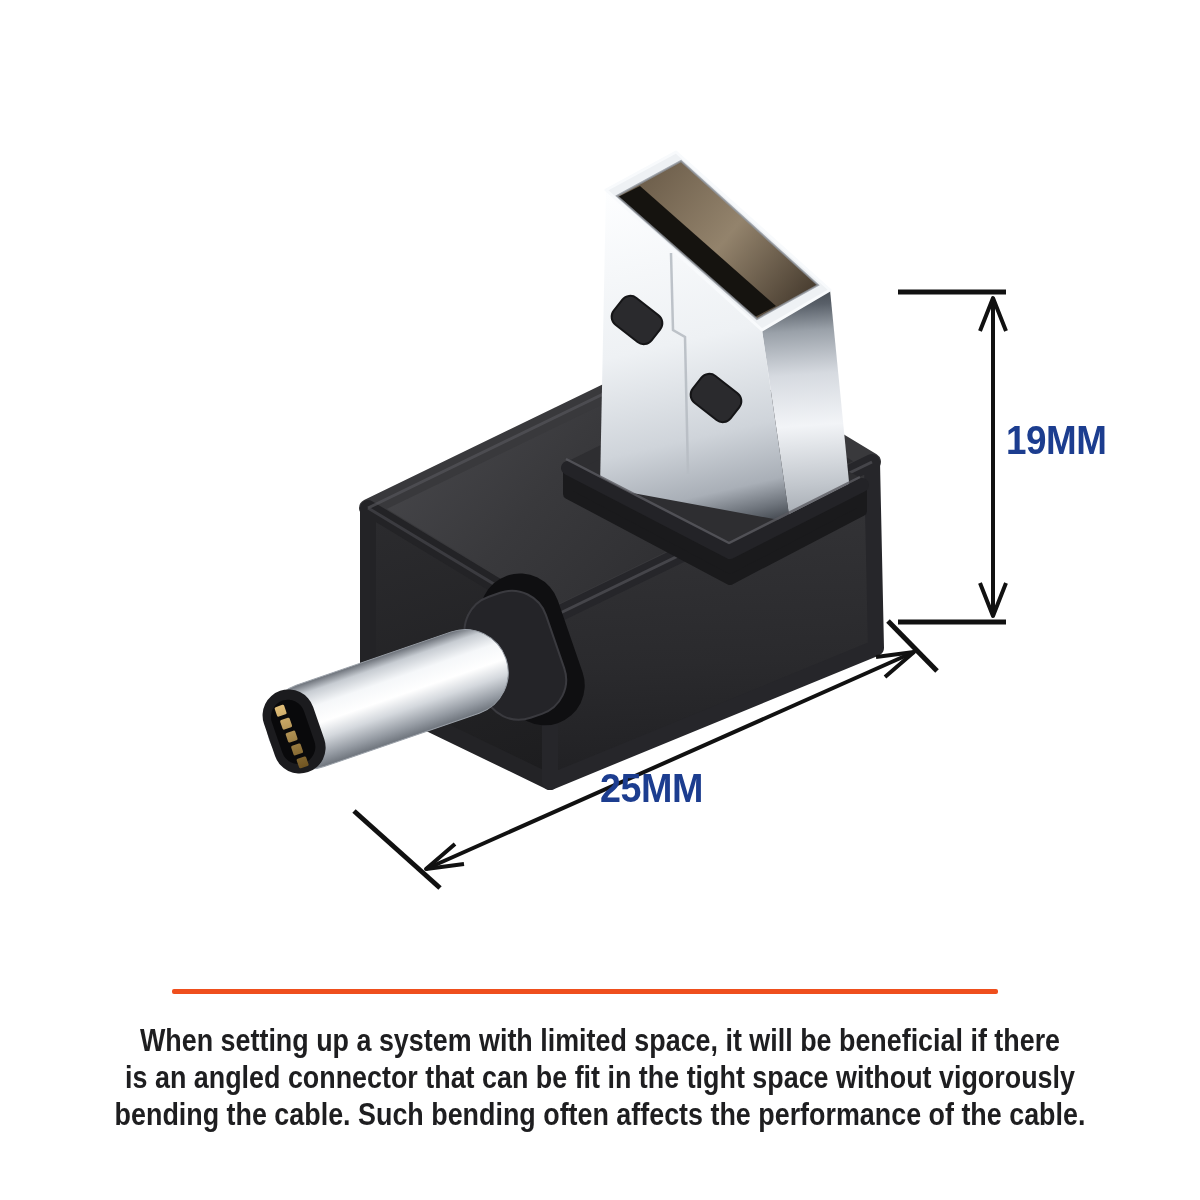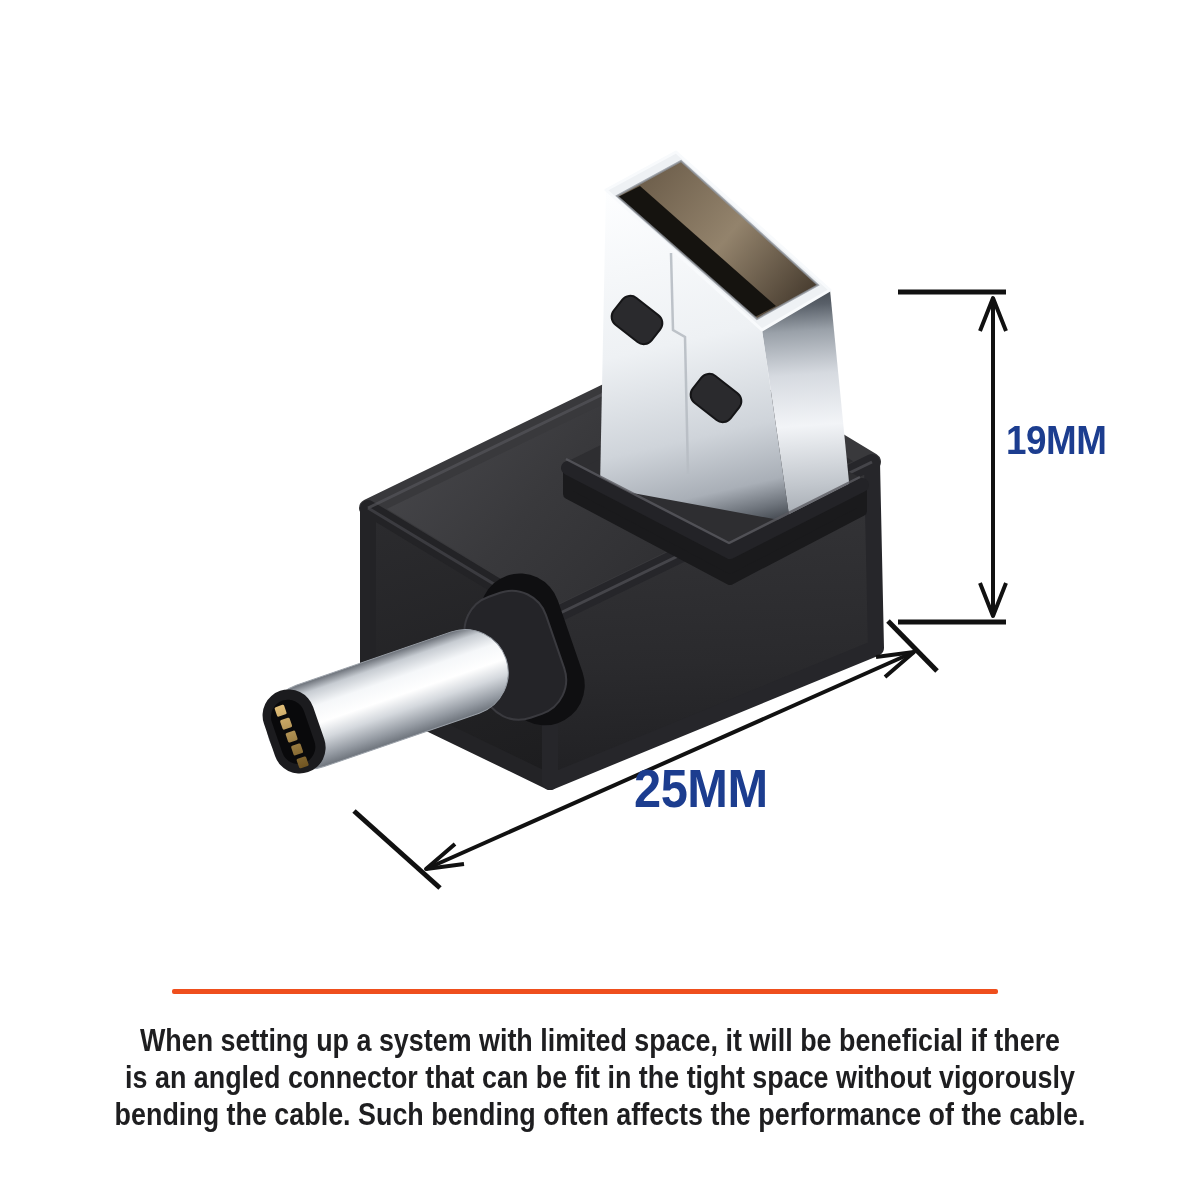--- a/index.html
+++ b/index.html
@@ -13,21 +13,21 @@
   .scene{position:absolute;left:0;top:0;width:1200px;height:1200px;}
   .dim-label{
     position:absolute;
     font-weight:bold;
     color:var(--dimension-label-blue,#1c3d8f);
     letter-spacing:-0.5px;
     white-space:nowrap;
   }
   .dim-label span{display:inline-block;transform:scaleX(.92);transform-origin:left center;}
   #label-19{left:1006px;top:420px;font-size:40px;line-height:40px;}
-  #label-25{left:634px;top:768px;font-size:53px;line-height:41px;}
+  #label-25{left:600px;top:768px;font-size:41px;line-height:41px;}
   .title-wrap{
     position:absolute;left:0;top:922px;width:1200px;
     text-align:center;
   }
   .title-text{
     display:inline-block;
     font-size:64px;line-height:62px;font-weight:bold;
     letter-spacing:-1px;
     color:var(--heading-orange,#ef4f1d);
     transform:scaleX(.84);

